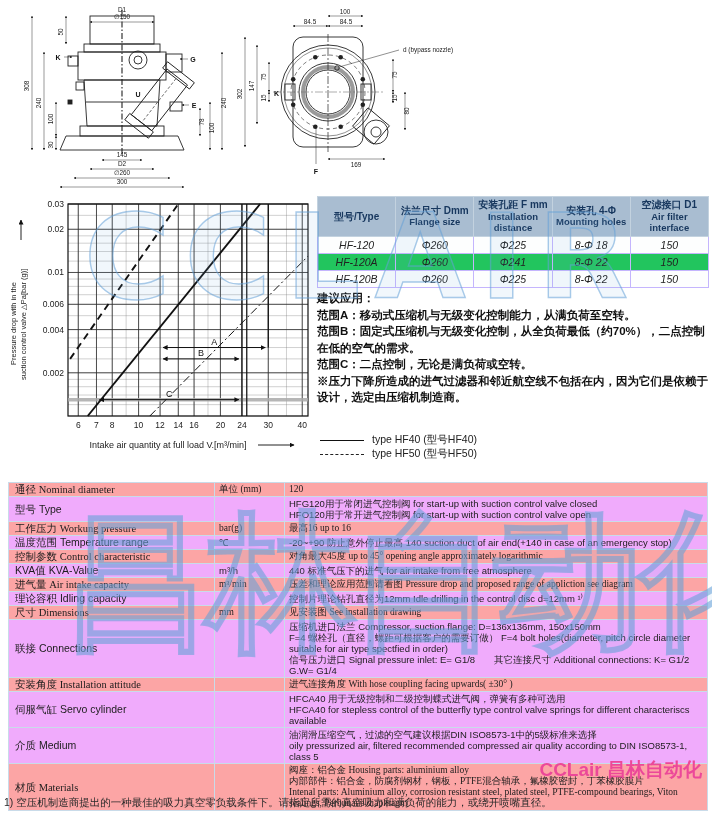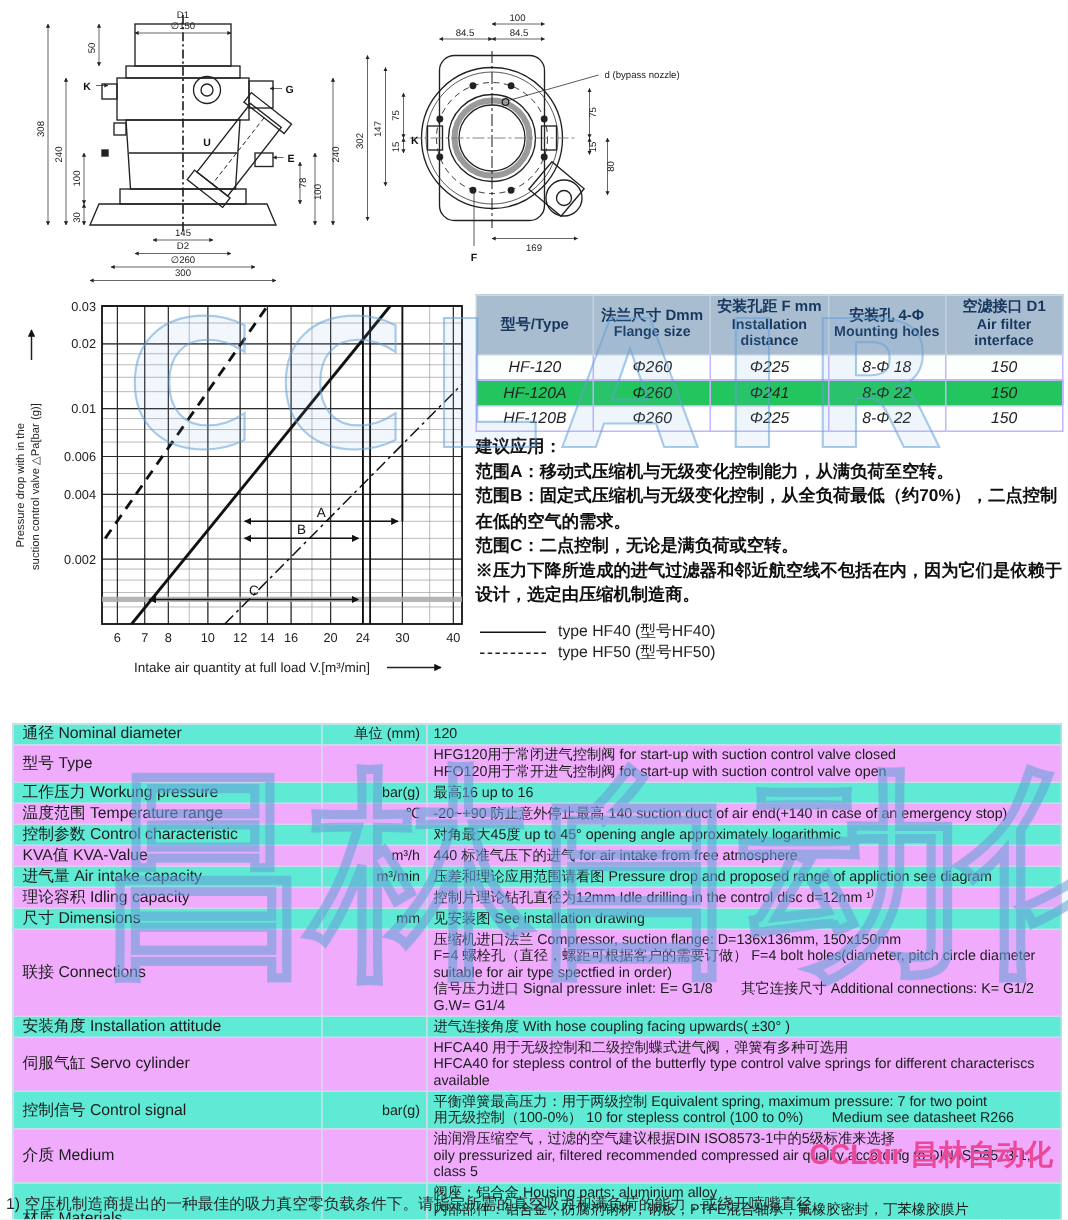--- a/index.html
+++ b/index.html
@@ -21,34 +21,34 @@
   table.flange td{font-size:10.5px;text-align:center;border:1px solid #c4b5fd;
                   padding:2px 1px;color:#222;background:#fdfefe;font-style:italic;}
   table.flange tr.alt td{background:#22c55e;}
 
   
   .sugg{position:absolute;left:317px;top:290px;width:395px;font-size:11.5px;line-height:16.5px;
         color:#101010;font-weight:bold;}
   .sugg .t{font-weight:bold;}
 
   
-  .legend{position:absolute;left:320px;top:414px;font-size:10.5px;color:#222;}
+  .legend{position:absolute;left:320px;top:433px;font-size:10.5px;color:#222;}
   .legend .row{display:flex;align-items:center;height:14px;}
   .legend .sample{width:44px;margin-right:8px;}
   .sample.solid{border-top:1.8px solid #111;}
   .sample.dashed{border-top:1.8px dashed #222;}
 
   
   .spec-wrap{position:absolute;left:8px;top:482px;width:700px;}
   table.spec{border-collapse:collapse;width:100%;table-layout:fixed;}
   table.spec td{border:1px solid #c9dbe9;vertical-align:middle;padding:1px 4px;
                 font-size:9.5px;line-height:11px;color:#1c1c1c;background:#f0abfc;}
   table.spec td.lbl{font-size:10.5px;padding-left:6px;}
-  table.spec td.unit{text-align:right;}
-  table.spec tr.blue td{background:#5eead4;}
+  table.spec td.unit{text-align:left;}
+  table.spec tr.blue td{background:#fca5a5;font-family:Liberation Serif, serif;}
   .col-lbl{width:206px;} .col-unit{width:70px;} .col-val{width:auto;}
 
   
   .wm{position:absolute;z-index:6;pointer-events:none;font-weight:bold;white-space:nowrap;
       color:rgba(120,175,225,0.10);-webkit-text-stroke:1.4px rgba(100,160,215,0.55);
       font-family:"DejaVu Sans",sans-serif;}
   .wm-mid{left:84px;top:188px;font-size:118px;letter-spacing:14px;}
   .wm-bot{left:62px;top:484px;font-size:150px;letter-spacing:-6px;}
 
   
@@ -458,28 +458,20 @@
             </td>
           </tr>
           <tr>
             <td class="lbl">伺服气缸 Servo cylinder</td>
             <td class="unit"></td>
             <td>
               <div>HFCA40 用于无级控制和二级控制蝶式进气阀，弹簧有多种可选用</div>
               <div>HFCA40 for stepless control of the butterfly type control valve springs for different characteriscs available</div>
             </td>
           </tr>
-          <tr class="blue">
-            <td class="lbl">控制信号 Control signal</td>
-            <td class="unit">bar(g)</td>
-            <td>
-              <div>平衡弹簧最高压力：用于两级控制  Equivalent spring, maximum pressure: 7 for two point</div>
-              <div>用无级控制（100-0%）  10 for stepless control (100 to 0%)　　Medium see datasheet R266</div>
-            </td>
-          </tr>
           <tr>
             <td class="lbl">介质 Medium</td>
             <td class="unit"></td>
             <td>
               <div>油润滑压缩空气，过滤的空气建议根据DIN ISO8573-1中的5级标准来选择</div>
               <div>oily pressurized air, filtered recommended compressed air quality according to DIN ISO8573-1, class 5</div>
             </td>
           </tr>
           <tr class="blue">
             <td class="lbl">材质 Materials</td>

